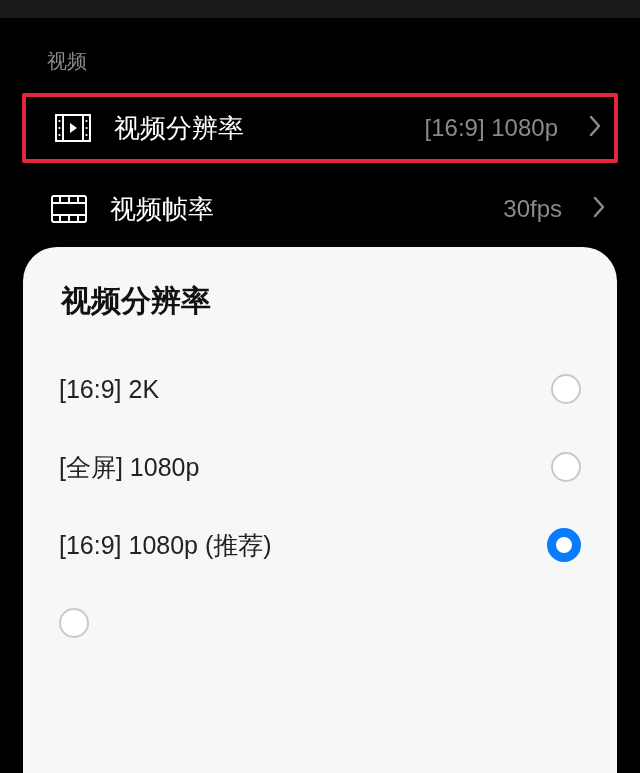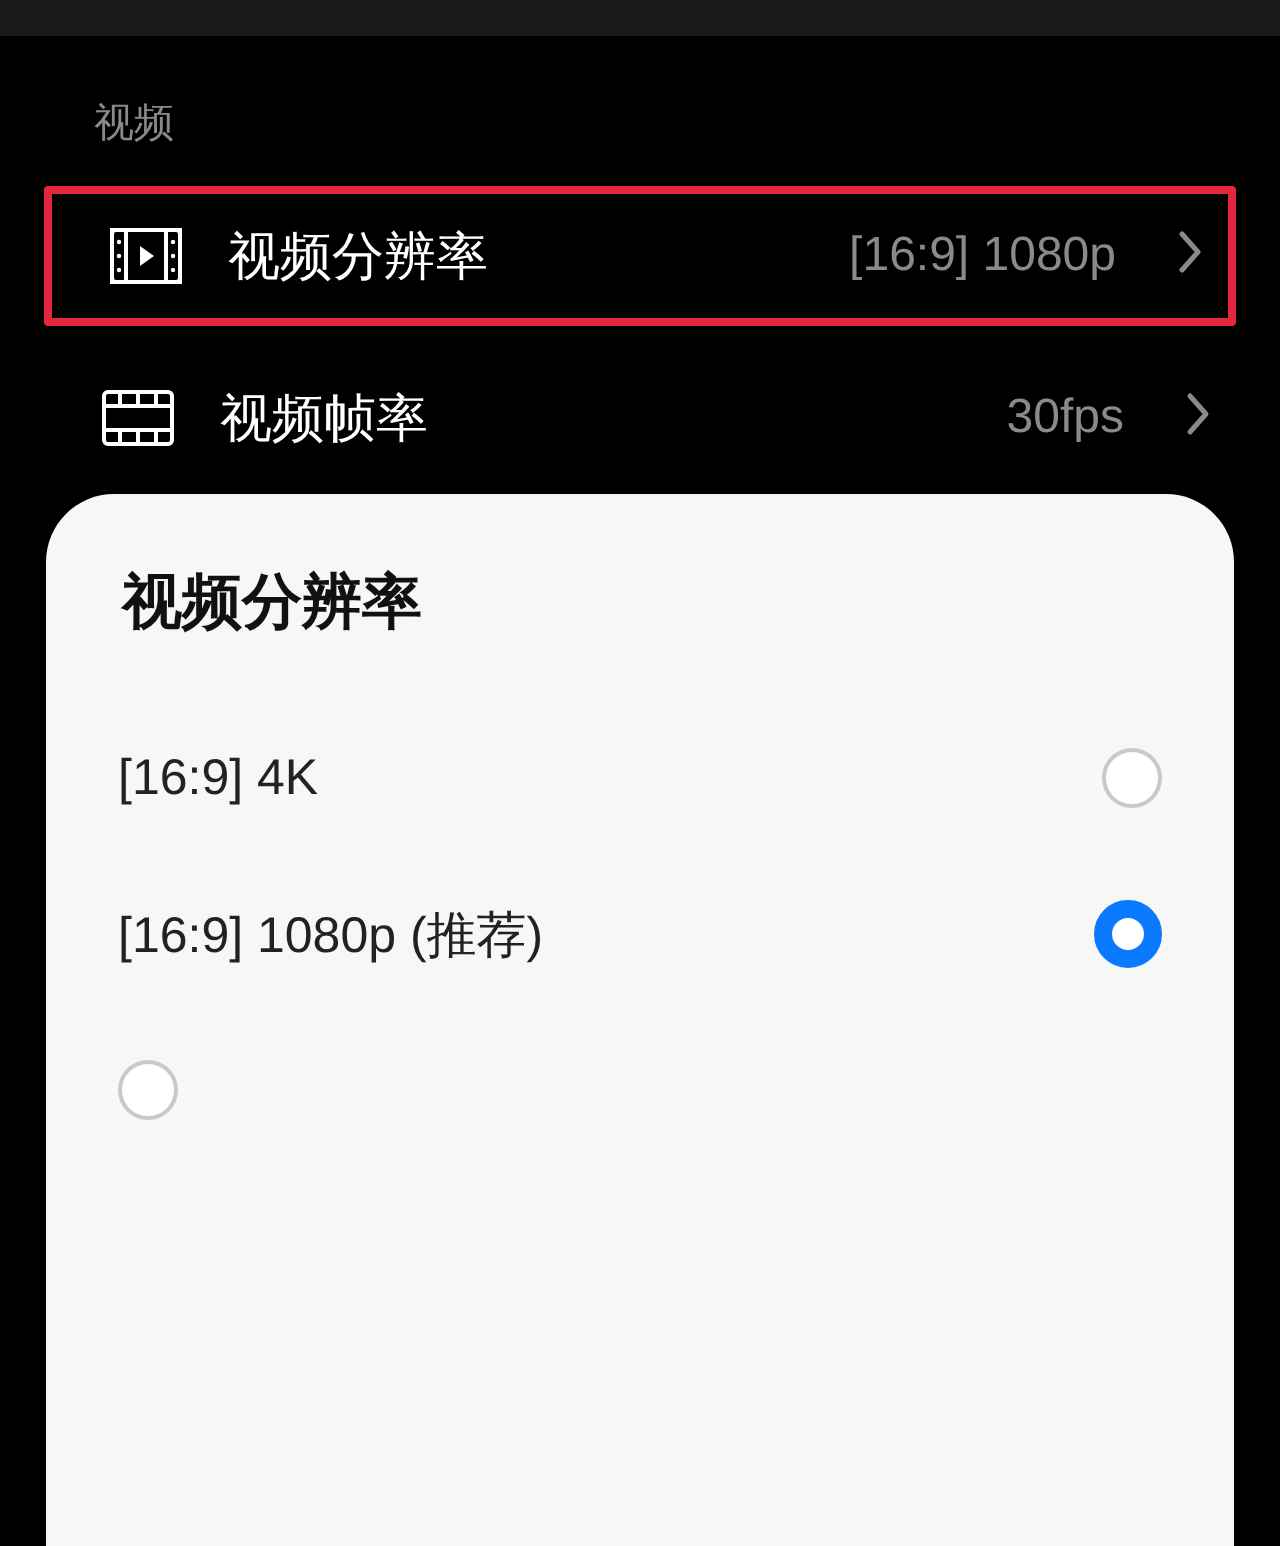--- a/index.html
+++ b/index.html
@@ -148,21 +148,25 @@
     <svg width="14" height="22" viewBox="0 0 14 22">
         <path d="M3 2 L11 11 L3 20" fill="none" stroke="#8a8a8a" stroke-width="2.5" stroke-linecap="round" stroke-linejoin="round"></path>
       </svg>
   </span>
 </div>
 
 <div class="sheet">
   <div class="sheet-title">视频分辨率</div>
   <div id="options-container">
       <div class="option">
-        <span class="option-label">[16:9] 4K</span>
+        <span class="option-label">[16:9] 2K</span>
+        <span class="radio"></span>
+      </div>
+      <div class="option">
+        <span class="option-label">[全屏] 1080p</span>
         <span class="radio"></span>
       </div>
       <div class="option">
         <span class="option-label">[16:9] 1080p (推荐)</span>
         <span class="radio selected"></span>
       </div>
       <div class="option">
         <span class="radio"></span>
       </div>
     </div>

